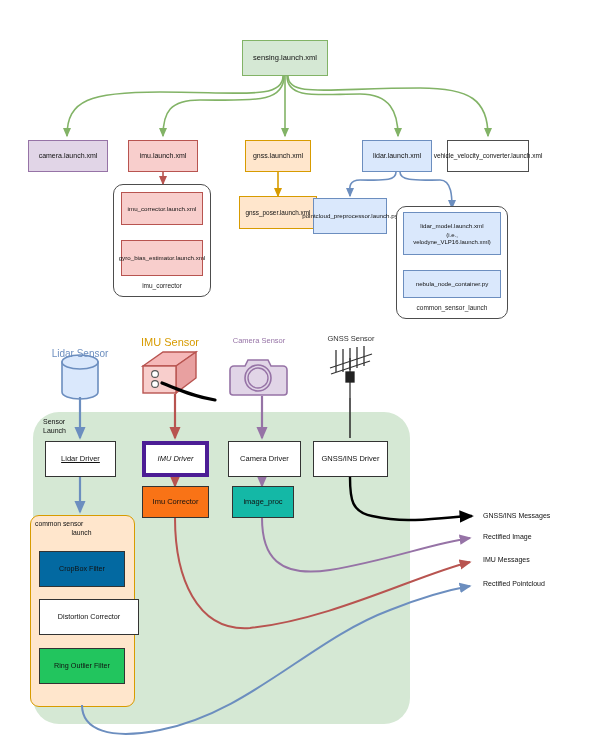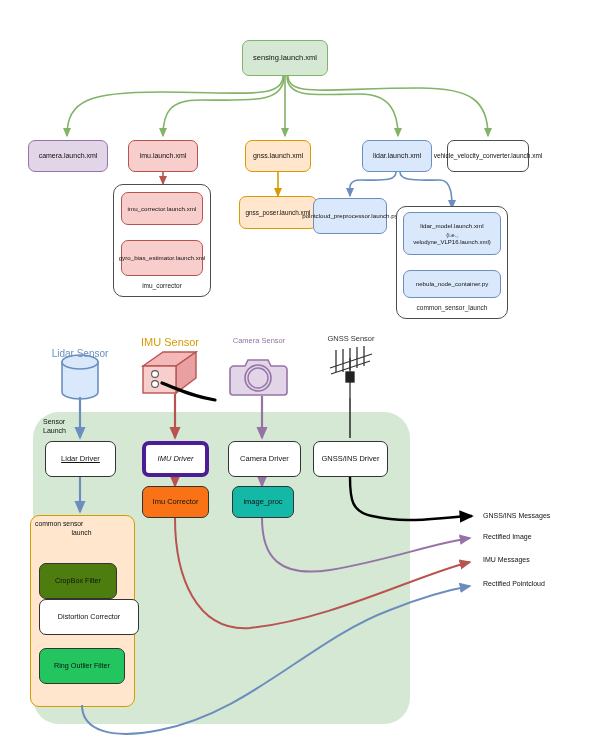--- a/index.html
+++ b/index.html
@@ -1,21 +1,21 @@
 <!DOCTYPE html>
 <html><head>
 <meta charset="utf-8">
 <style>
   html,body{margin:0;padding:0;background:#ffffff;}
   body{width:589px;height:750px;position:relative;overflow:hidden;
        font-family:"Liberation Sans","DejaVu Sans",sans-serif;color:#111;}
   #canvas{position:absolute;inset:0;width:589px;height:750px;}
   svg.layer{position:absolute;left:0;top:0;width:589px;height:750px;overflow:visible;pointer-events:none;}
   .node{position:absolute;box-sizing:border-box;display:flex;align-items:center;
-        justify-content:center;text-align:center;border-radius:7px;line-height:1.15;}
+        justify-content:center;text-align:center;border-radius:0;line-height:1.15;}
   .node span{display:block;padding:0 3px;}
   .grp{position:absolute;box-sizing:border-box;border:1.2px solid #4d4d4d;border-radius:10px;background:#ffffff;}
   .grplbl{position:absolute;text-align:center;color:#222;}
   .sensorlbl{position:absolute;text-align:center;white-space:nowrap;}
   .legend-lbl{position:absolute;white-space:nowrap;color:#111;}
   .sub{font-size:6px;display:block;margin-top:3px;}
 </style>
 </head>
 <body>
 
@@ -220,22 +220,22 @@
 
   <div class="node" style="left:142px;top:486px;width:67px;height:32px;font-size:7.5px;
               background:#f97316;border:1px solid #333;">
     <span>Imu Corrector</span>
   </div>
   <div class="node" style="left:232px;top:486px;width:62px;height:32px;font-size:7.5px;
               background:#14b8a6;border:1px solid #333;">
     <span>image_proc</span>
   </div>
 
-  <div class="node" style="left:39px;top:551px;width:78px;height:36px;font-size:7.2px;
-              background:#4d7c0f;border:1px solid #333;margin-top:12px;">
+  <div class="node" style="left:39px;top:551px;width:86px;height:36px;font-size:7.2px;
+              background:#0369a1;border:1px solid #333;">
     <span>CropBox Filter</span>
   </div>
   <div class="node" style="left:39px;top:599px;width:100px;height:36px;font-size:7.2px;
               background:#ffffff;border:1px solid #333;">
     <span>Distortion Corrector</span>
   </div>
   <div class="node" style="left:39px;top:648px;width:86px;height:36px;font-size:7.2px;
               background:#22c55e;border:1px solid #333;">
     <span>Ring Outlier Filter</span>
   </div>

